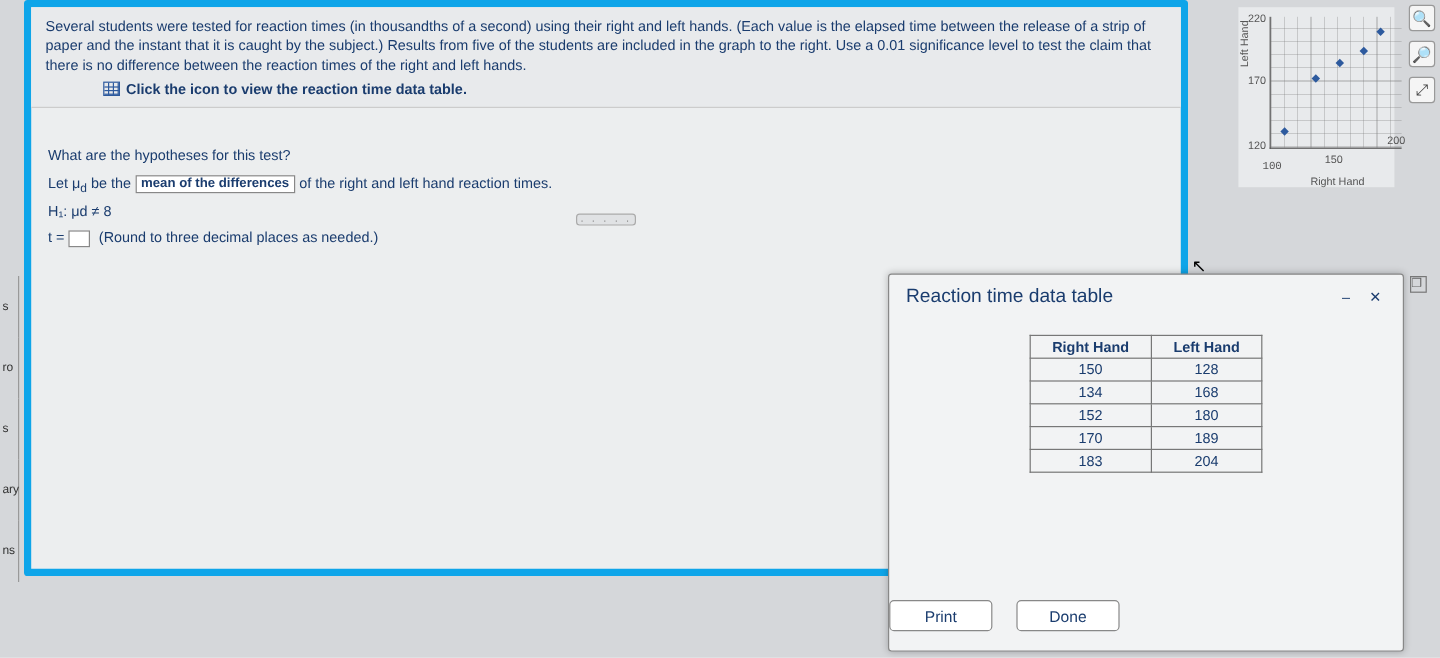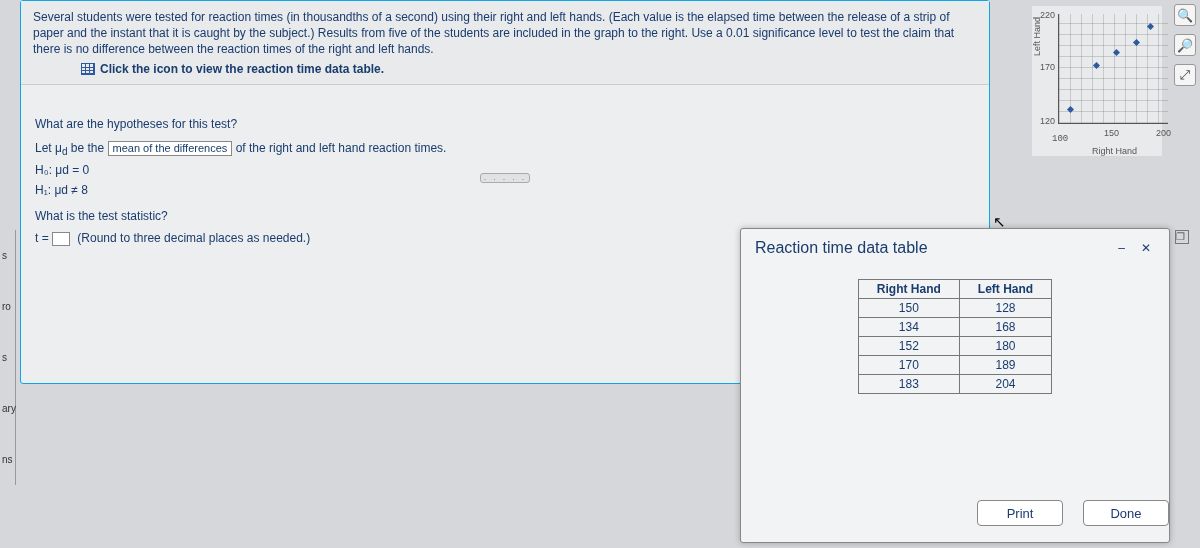--- a/index.html
+++ b/index.html
@@ -23,23 +23,23 @@
   .vert-tabs div {
     font-size: 10px;
     padding: 20px 2px;
     border-right: 1px solid #999;
   }
   .main-pane {
     position: absolute;
     left: 20px;
     top: 0;
     width: 970px;
-    height: 384px;
+    height: 480px;
     background: #eceeef;
-    border: 1px solid #0ea5e9;
+    border: 6px solid #0ea5e9;
     border-radius: 3px;
   }
   .prompt-area {
     padding: 8px 12px 8px 12px;
     background: #e8eaec;
     border-bottom: 1px solid #ccc;
   }
   .prompt-area p { line-height: 1.35; font-size: 12px; }
   .click-link {
     margin-top: 4px;
@@ -81,20 +81,21 @@
   .qarea .line { margin-bottom: 6px; }
   .ans-box {
     display: inline-block;
     border: 1px solid #888;
     background: #fff;
     padding: 0 4px;
     min-width: 100px;
     height: 15px;
     font-size: 11px;
     vertical-align: middle;
+    font-weight: bold;
   }
   .small-input {
     display: inline-block;
     width: 18px; height: 14px;
     border: 1px solid #888;
     background: #fff;
     vertical-align: middle;
   }
   .chart-wrap {
     position: absolute;
@@ -176,21 +177,21 @@
   }
   .tbl th { font-weight: bold; }
   .copy-icon {
     position:absolute; top:1px; right:-20px;
     width:14px; height:14px; border:1px solid #777;
     font-size:10px; line-height:12px; color:#666;
   }
   .dlg-buttons {
     position: absolute;
     bottom: 16px; left: 0; right: 0;
-    display: flex; justify-content: flex-end; gap: 20px;
+    display: flex; justify-content: flex-start; gap: 20px;
   }
   .dlg-btn {
     width: 86px; height: 26px;
     border: 1px solid #888;
     border-radius: 4px;
     background: #fff;
     font-size: 13px; color:#1a3c6e;
     cursor: pointer;
   }
 </style>
@@ -216,24 +217,22 @@
 
   <div class="divider-tab">· · · · ·</div>
 
   <div class="qarea">
     <div class="line">What are the hypotheses for this test?</div>
     <div class="line" style="margin-top:10px;">
       <span>Let μ</span><sub>d</sub><span> be the </span>
       <span class="ans-box">mean of the differences</span>
       <span> of the right and left hand reaction times.</span>
     </div>
-    <div class="line">H₀: μd   =  0</div>
     <div class="line">H₁: μd   ≠  8</div>
 
-    <div class="line" style="margin-top:12px;">What is the test statistic?</div>
     <div class="line" style="margin-top:8px;">
       <span>t = </span>
       <span class="small-input"></span>
       <span style="margin-left:4px;margin-top:46px;">(Round to three decimal places as needed.)</span>
     </div>
   </div>
 </div>
 
 <div class="chart-wrap">
   <div class="axis-label-y">Left Hand</div>
@@ -242,21 +241,21 @@
     <div class="pt" style="left:37px; bottom:53px;"></div>
     <div class="pt" style="left:57px; bottom:66px;"></div>
     <div class="pt" style="left:77px; bottom:76px;"></div>
     <div class="pt" style="left:91px; bottom:92px;"></div>
   </div>
   <span class="tick" style="left:8px; top:4px;">220</span>
   <span class="tick" style="left:8px; top:56px;">170</span>
   <span class="tick" style="left:8px; top:110px;">120</span>
   <span class="tick" style="left:20px; top:128px;font-family:Liberation Mono, monospace;">100</span>
   <span class="tick" style="left:72px; top:122px;">150</span>
-  <span class="tick" style="left:124px; top:122px;">200</span>
+  <span class="tick" style="left:124px; top:106px;">200</span>
   <div class="axis-label-x">Right Hand</div>
 </div>
 
 <div class="toolbar">
   <div class="tool-btn">🔍</div>
   <div class="tool-btn">🔎</div>
   <div class="tool-btn">⤢</div>
 </div>
 
 <div class="dialog">

